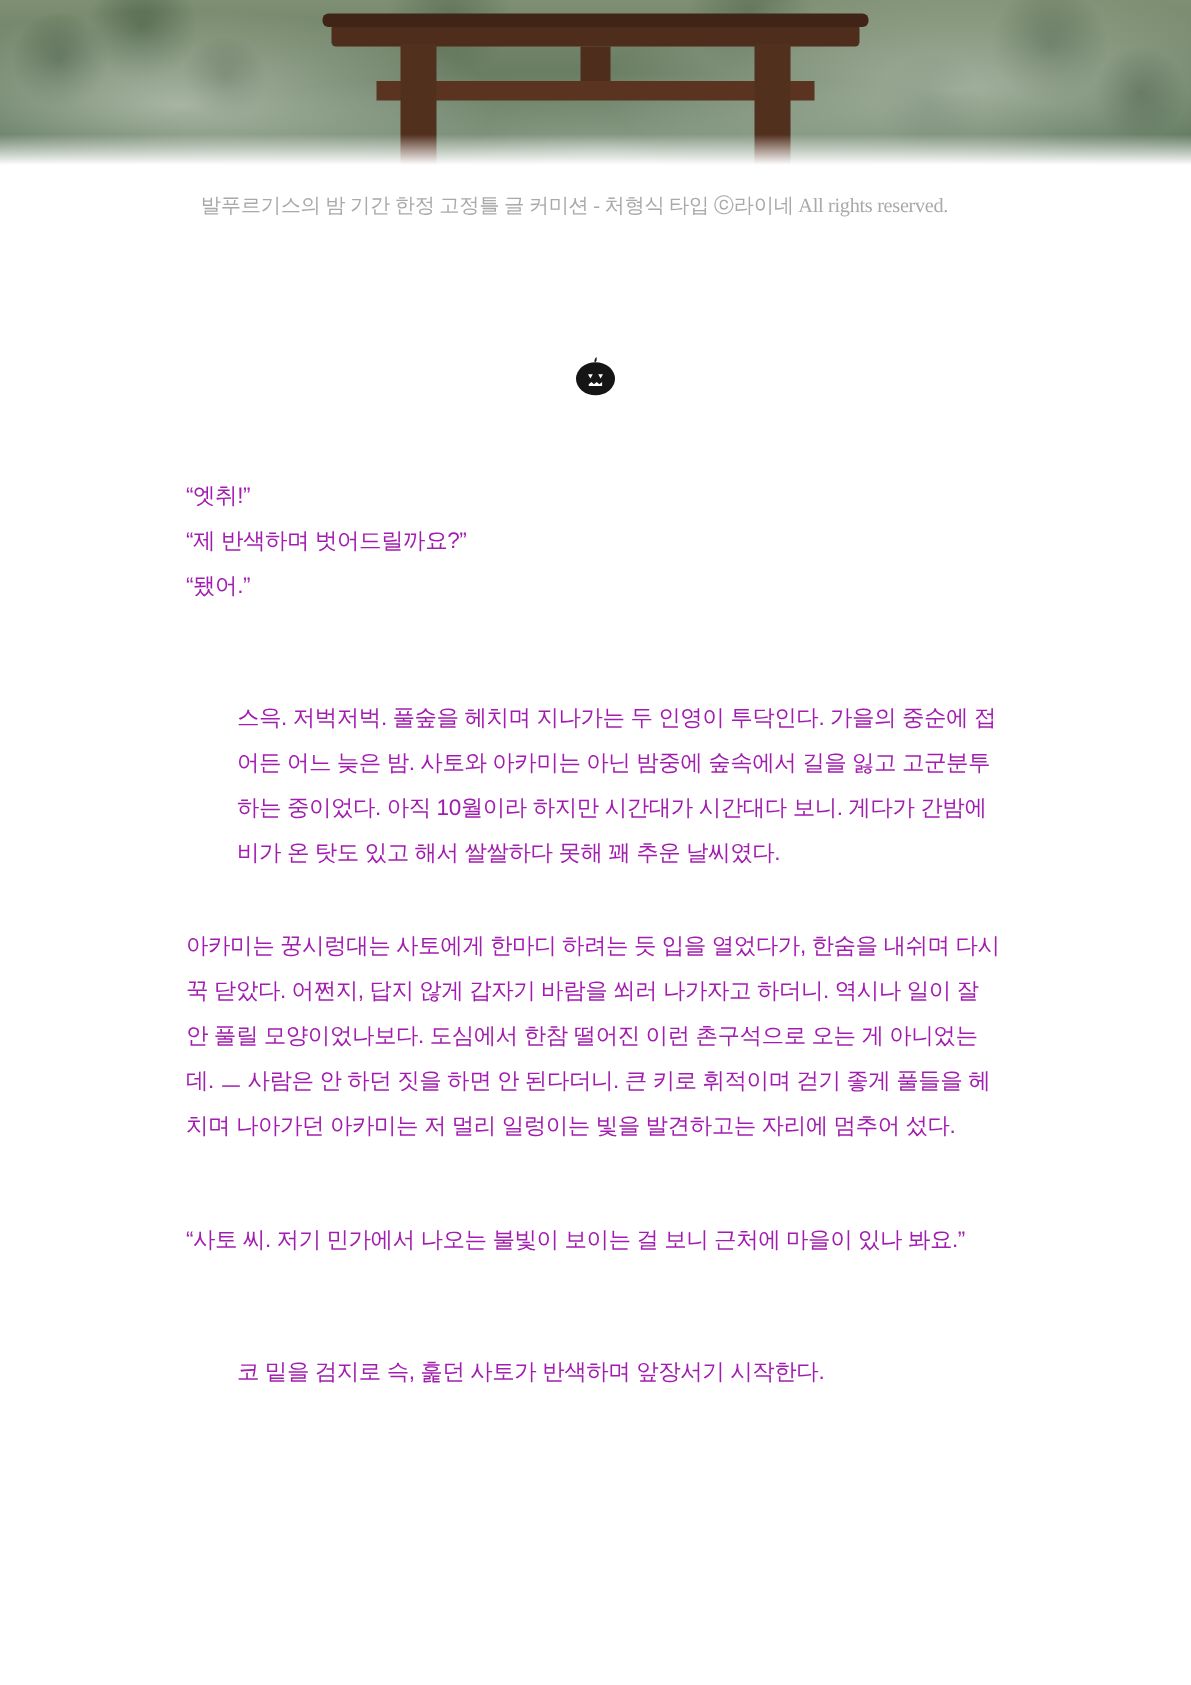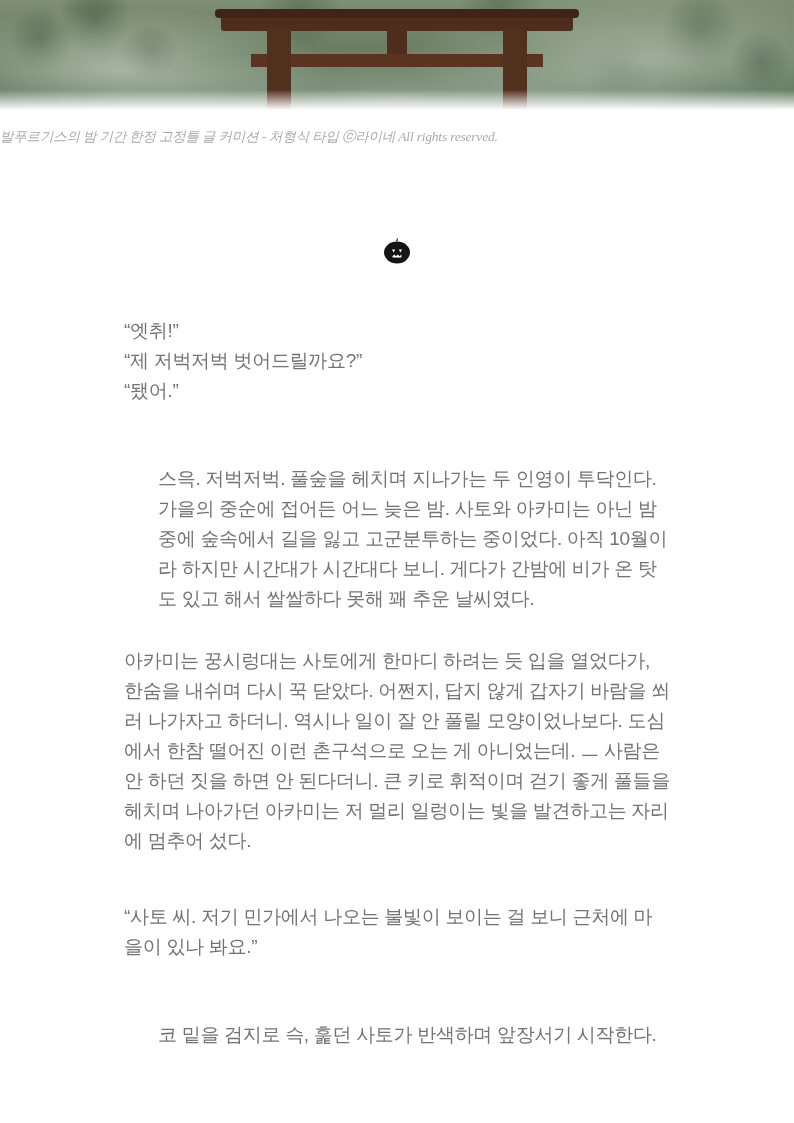--- a/index.html
+++ b/index.html
@@ -103,49 +103,48 @@
     position: absolute;
     left: 0;
     right: 0;
     bottom: 0;
     height: 34px;
     background: linear-gradient(180deg, rgba(255,255,255,0) 0%, rgba(255,255,255,0) 40%, #ffffff 100%);
   }
 
   
   .credit {
-    text-align: left;
+    text-align: center;
     padding: 18px 28px 0 0;
     font-size: 13.5px;
     color: #a9a9a9;
     letter-spacing: -0.2px;
     font-family: "Liberation Serif", serif;
-    font-style: italic;
   }
 
   
   .divider {
     display: flex;
     justify-content: center;
     align-items: center;
     margin-top: 92px;
   }
   .pumpkin-icon {
     width: 30px;
     height: 26px;
     display: block;
   }
 
   
   .content {
     padding: 52px 124px 0 124px;
     font-family: "Liberation Sans", sans-serif;
-    font-size: 19px;
+    font-size: 15px;
     line-height: 30px;
-    color: #737373;
+    color: #a21caf;
     letter-spacing: -0.3px;
   }
   .content p {
     margin: 0 0 0 0;
   }
   .block + .block { margin-top: 32px; }
   .block.gap-lg { margin-top: 46px; }
   .block.gap-xl { margin-top: 58px; margin-left: 34px; }
 </style>
 </head>
@@ -173,21 +172,21 @@
     <polygon points="10,11.5 13.2,11.5 11.6,14.4" fill="#ffffff"></polygon>
     <polygon points="20,11.5 16.8,11.5 18.4,14.4" fill="#ffffff"></polygon>
     <polygon points="10.5,18.2 12.3,16.6 14,18.2 15.8,16.6 17.6,18.2 19.4,16.6 19.4,19.4 10.5,19.4" fill="#ffffff"></polygon>
   </svg>
 </div>
 
 <div class="content">
 
   <div class="block">
     <p>“엣취!”</p>
-    <p>“제 저벅저벅 벗어드릴까요?”</p>
+    <p>“제 반색하며 벗어드릴까요?”</p>
     <p>“됐어.”</p>
   </div>
 
   <div class="block gap-xl">
     <p>스윽. 저벅저벅. 풀숲을 헤치며 지나가는 두 인영이 투닥인다. 가을의 중순에 접어든 어느 늦은 밤. 사토와 아카미는 아닌 밤중에 숲속에서 길을 잃고 고군분투하는 중이었다. 아직 10월이라 하지만 시간대가 시간대다 보니. 게다가 간밤에 비가 온 탓도 있고 해서 쌀쌀하다 못해 꽤 추운 날씨였다.</p>
   </div>
 
   <div class="block">
     <p>아카미는 꿍시렁대는 사토에게 한마디 하려는 듯 입을 열었다가, 한숨을 내쉬며 다시 꾹 닫았다. 어쩐지, 답지 않게 갑자기 바람을 쐬러 나가자고 하더니. 역시나 일이 잘 안 풀릴 모양이었나보다. 도심에서 한참 떨어진 이런 촌구석으로 오는 게 아니었는데. ㅡ 사람은 안 하던 짓을 하면 안 된다더니. 큰 키로 휘적이며 걷기 좋게 풀들을 헤치며 나아가던 아카미는 저 멀리 일렁이는 빛을 발견하고는 자리에 멈추어 섰다.</p>
   </div>

